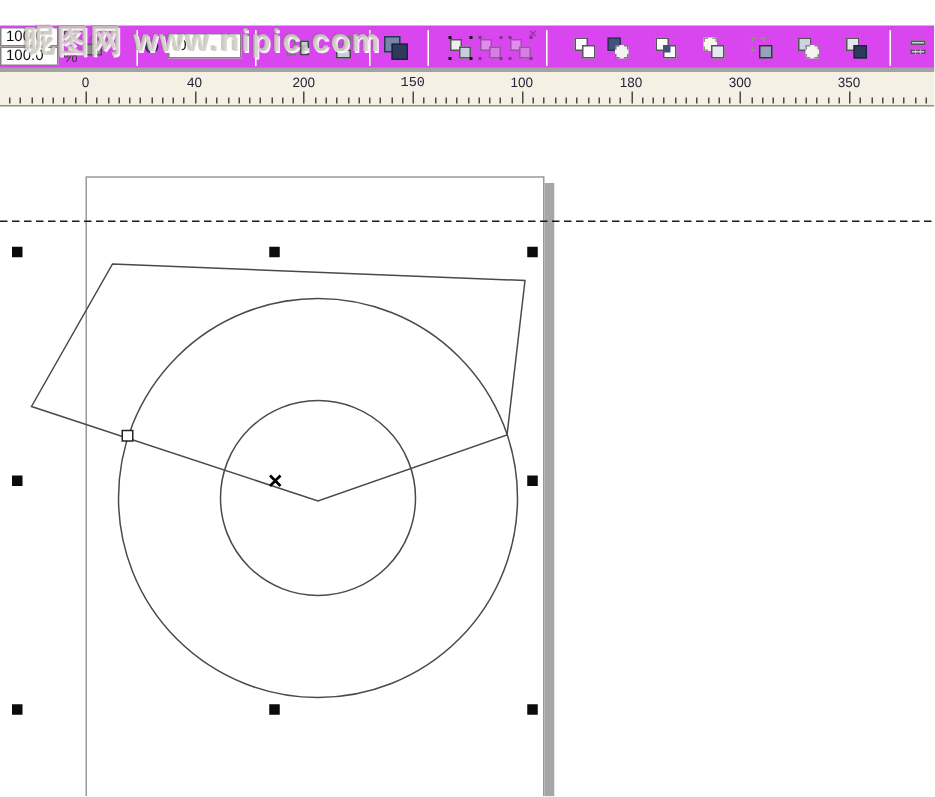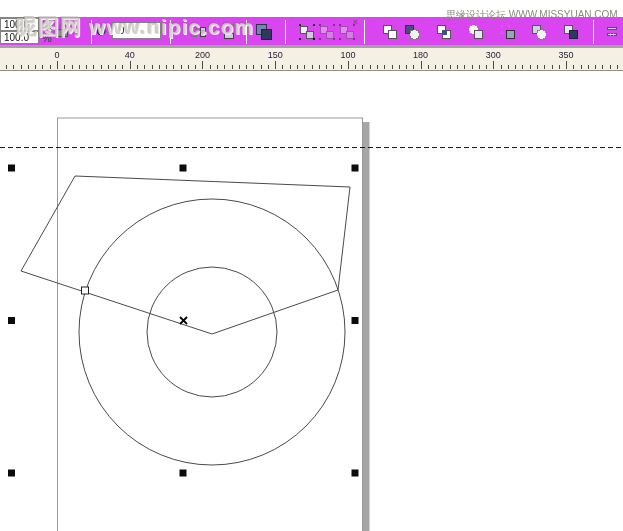--- a/index.html
+++ b/index.html
@@ -262,21 +262,21 @@
       <div class="tick minor" style="left: 573.347px;"></div>
       <div class="tick minor" style="left: 580.62px;"></div>
       <div class="tick minor" style="left: 587.892px;"></div>
       <div class="tick minor" style="left: 595.165px;"></div>
       <div class="tick minor" style="left: 602.438px;"></div>
       <div class="tick minor" style="left: 609.71px;"></div>
       <div class="tick minor" style="left: 616.982px;"></div>
       <span class="rlab" style="left: 57px;">0</span>
       <span class="rlab" style="left: 129.725px;">40</span>
       <span class="rlab" style="left: 202.45px;">200</span>
-      <span class="rlab" style="left: 275.175px;">150</span>
+      <span class="rlab" style="left: 275.175px; font-family: Liberation Mono, monospace;">150</span>
       <span class="rlab" style="left: 347.9px;">100</span>
       <span class="rlab" style="left: 420.625px;">180</span>
       <span class="rlab" style="left: 493.35px;">300</span>
       <span class="rlab" style="left: 566.075px;">350</span>
     </div>
 
   <div class="canvas">
     <svg id="cv" width="623" height="459" xmlns="http://www.w3.org/2000/svg">
         <rect x="57.5" y="46" width="305" height="500" fill="#fff" stroke="#999999" stroke-width="1"></rect>
         <rect x="363" y="50" width="6.5" height="410" fill="#a6a6a6"></rect>
@@ -291,14 +291,13 @@
         <rect x="8" y="245" width="7" height="7" fill="#0b0b0b"></rect>
         <rect x="351.5" y="245" width="7" height="7" fill="#0b0b0b"></rect>
         <rect x="8" y="397.5" width="7" height="7" fill="#0b0b0b"></rect>
         <rect x="179.5" y="397.5" width="7" height="7" fill="#0b0b0b"></rect>
         <rect x="351.5" y="397.5" width="7" height="7" fill="#0b0b0b"></rect>
         <path d="M180,245 L187,252 M187,245 L180,252" stroke="#000" stroke-width="1.8" fill="none"></path>
       </svg>
   </div>
 
   <div class="wm-nipic">昵图网 www.nipic.com</div>
-  <div class="wm-missyuan">思缘设计论坛 WWW.MISSYUAN.COM</div>
 </div>
 
 </body></html>

